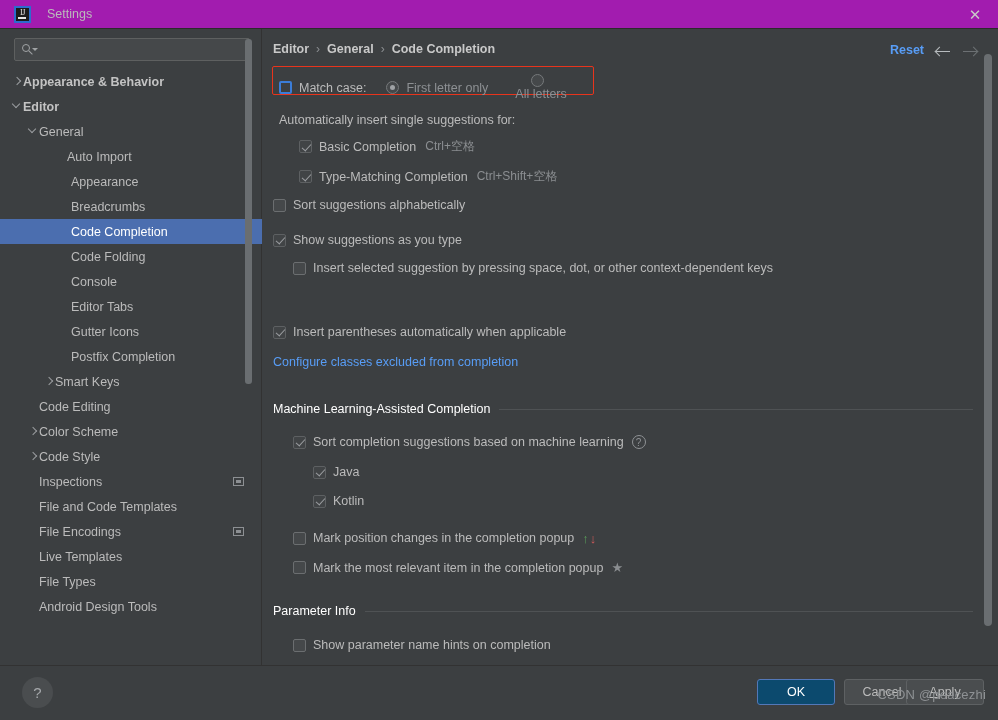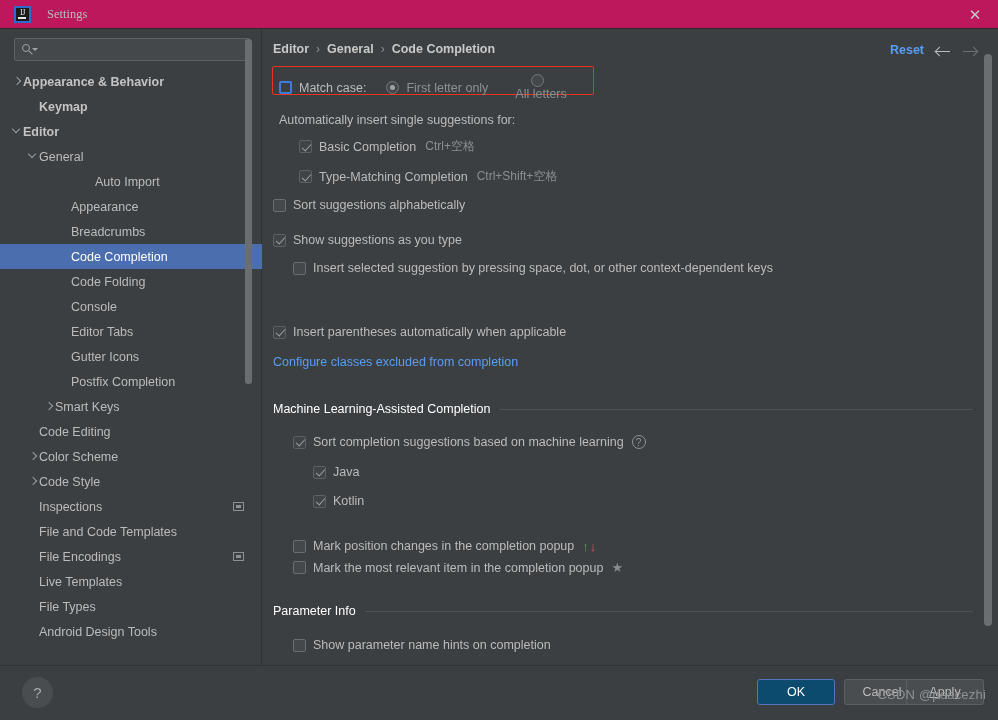--- a/index.html
+++ b/index.html
@@ -7,39 +7,39 @@
     width: 998px; height: 720px;
     background: #3c3f41;
     font-family: "Liberation Sans", sans-serif;
     overflow: hidden;
   }
   body { position: relative; color: #bbbbbb; font-size: 12.5px; }
 
   
   .titlebar {
     position: absolute; left: 0; top: 0; width: 998px; height: 29px;
-    background: #be185d; display: flex; align-items: center;
+    background: #a21caf; display: flex; align-items: center;
     border-bottom: 1px solid #2b2b2b;
   }
   .ij-logo {
     margin-left: 14px; width: 17px; height: 17px;
     border: 2px solid #2d6ccd; background: #1c1c1c;
     display: flex; align-items: flex-start; justify-content: center;
     position: relative;
   }
   .ij-logo span {
     font-size: 8px; color: #e6e6e6; line-height: 9px;
     font-family: "Liberation Serif", serif; letter-spacing: -0.5px;
   }
   .ij-logo::after {
     content: ""; position: absolute; bottom: 2px; left: 2px;
     width: 8px; height: 2px; background: #e6e6e6;
   }
   .win-title {
-    margin-left: 16px; color: #bbbbbb; font-size: 12.5px; font-family: Liberation Serif, serif;
+    margin-left: 16px; color: #bbbbbb; font-size: 12.5px;
   }
   .win-close {
     position: absolute; right: 0; top: 0; width: 46px; height: 29px;
     display: flex; align-items: center; justify-content: center;
     color: #c9c9c9; font-size: 15px; font-family: "Liberation Sans", sans-serif;
   }
 
   
   .content {
     position: absolute; left: 0; top: 29px; width: 998px; height: 636px;
@@ -287,33 +287,29 @@
           <b></b>
         </div>
       <input class="search-input" type="text" placeholder="" style="">
     </div>
     <div class="side-scroll"></div>
     <div class="tree" id="tree">
         <div class="tree-row" style="padding-left: 12px;">
           <span class="arrow right"></span>
           <span class="tree-label bold">Appearance &amp; Behavior</span>
         </div>
-        <div class="tree-row" style="padding-left: 28px;">
-          <span class="arrow"></span>
-          <span class="tree-label bold">Keymap</span>
-        </div>
         <div class="tree-row" style="padding-left: 12px;">
           <span class="arrow down"></span>
           <span class="tree-label bold">Editor</span>
         </div>
         <div class="tree-row" style="padding-left: 28px;">
           <span class="arrow down"></span>
           <span class="tree-label">General</span>
         </div>
-        <div class="tree-row" style="padding-left: 84px;">
+        <div class="tree-row" style="padding-left: 56px;">
           <span class="arrow"></span>
           <span class="tree-label">Auto Import</span>
         </div>
         <div class="tree-row" style="padding-left: 60px;">
           <span class="arrow"></span>
           <span class="tree-label">Appearance</span>
         </div>
         <div class="tree-row" style="padding-left: 60px;">
           <span class="arrow"></span>
           <span class="tree-label">Breadcrumbs</span>
@@ -473,21 +469,21 @@
       <div class="row" style="position:absolute; left:51px; top:400px;">
         <div class="cb dim checked"></div>
         <span class="lbl">Java</span>
       </div>
 
       <div class="row" style="position:absolute; left:51px; top:429px;">
         <div class="cb dim checked"></div>
         <span class="lbl">Kotlin</span>
       </div>
 
-      <div class="row" style="position:absolute; left:31px; top:466px;margin-top:8px;">
+      <div class="row" style="position:absolute; left:31px; top:466px;">
         <div class="cb"></div>
         <span class="lbl">Mark position changes in the completion popup</span>
         <span class="updown">
           <span class="u">↑</span>
           <span class="d">↓</span>
         </span>
       </div>
 
       <div class="row" style="position:absolute; left:31px; top:495px;">
         <div class="cb"></div>

